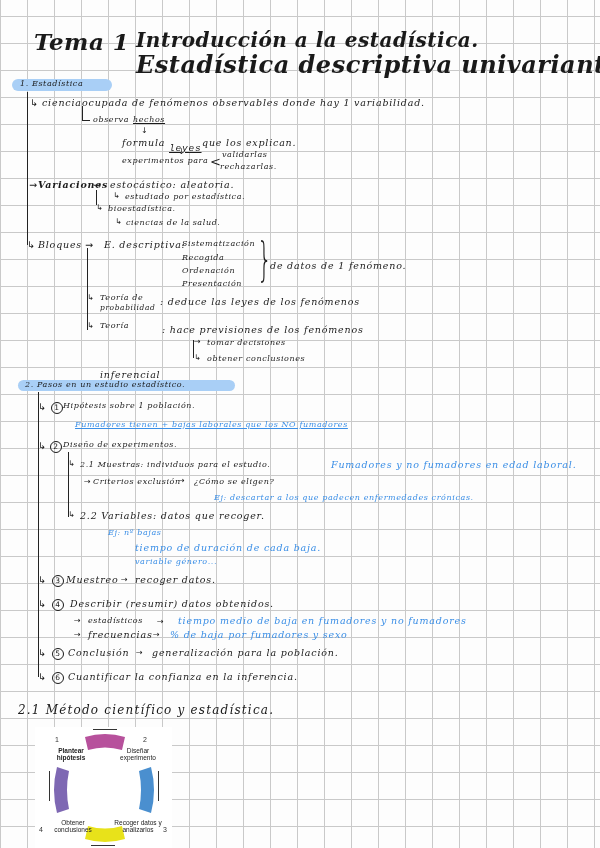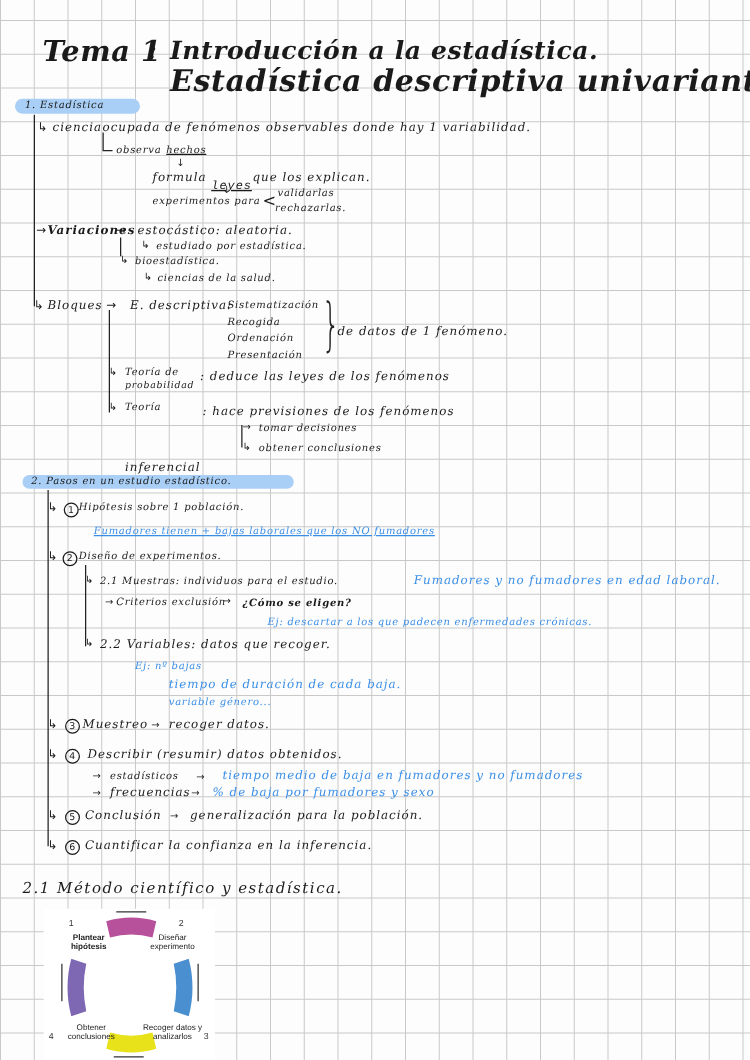--- a/index.html
+++ b/index.html
@@ -117,21 +117,21 @@
 <div class="t xs" style="left: 50px; top: 441px; border: 1px solid rgb(26, 26, 26); border-radius: 50%; width: 10px; height: 10px; text-align: center; line-height: 10px; font-size: 7.5px;">2</div>
 <div class="t hand xs" style="left:63px;top:441px;">Diseño de experimentos.</div>
 
 <div class="vline" style="left:68px;top:452px;height:65px;"></div>
 <div class="t xs" style="left:68px;top:460px;">↳</div>
 <div class="t hand xs" style="left:80px;top:461px;">2.1 Muestras: individuos para el estudio.</div>
 <div class="t hand s blue" style="left:331px;top:460px;">Fumadores y no fumadores en edad laboral.</div>
 <div class="t xs" style="left:84px;top:478px;">→</div>
 <div class="t hand xs" style="left:93px;top:478px;">Criterios exclusión</div>
 <div class="t xs" style="left:178px;top:477px;">→</div>
-<div class="t hand xs" style="left:194px;top:478px;font-weight:bold;">¿Cómo se eligen?</div>
+<div class="t hand xs" style="left:194px;top:478px;">¿Cómo se eligen?</div>
 <div class="t hand xs blue" style="left:214px;top:494px;">Ej: descartar a los que padecen enfermedades crónicas.</div>
 
 <div class="t xs" style="left:68px;top:511px;">↳</div>
 <div class="t hand s" style="left:80px;top:511px;">2.2 Variables: datos que recoger.</div>
 <div class="t hand xs blue" style="left:108px;top:529px;">Ej: nº bajas</div>
 <div class="t hand s blue" style="left:135px;top:543px;">tiempo de duración de cada baja.</div>
 <div class="t hand xs blue" style="left:135px;top:558px;">variable género...</div>
 
 <div class="t s" style="left:38px;top:575px;">↳</div>
 <div class="t xs" style="left: 52px; top: 575px; border: 1px solid rgb(26, 26, 26); border-radius: 50%; width: 10px; height: 10px; text-align: center; line-height: 10px; font-size: 7.5px;">3</div>

